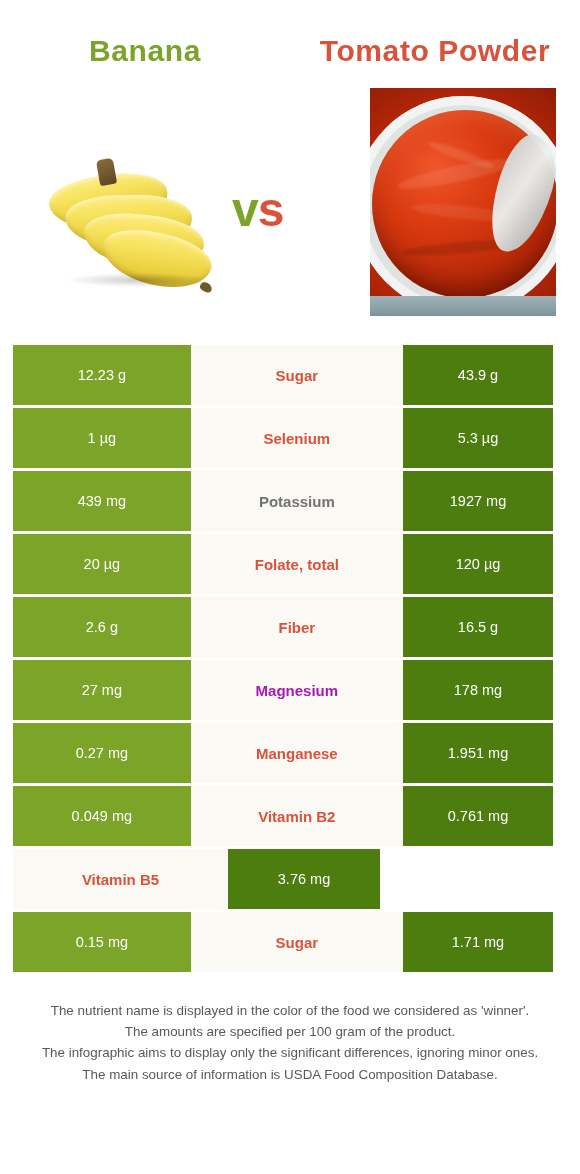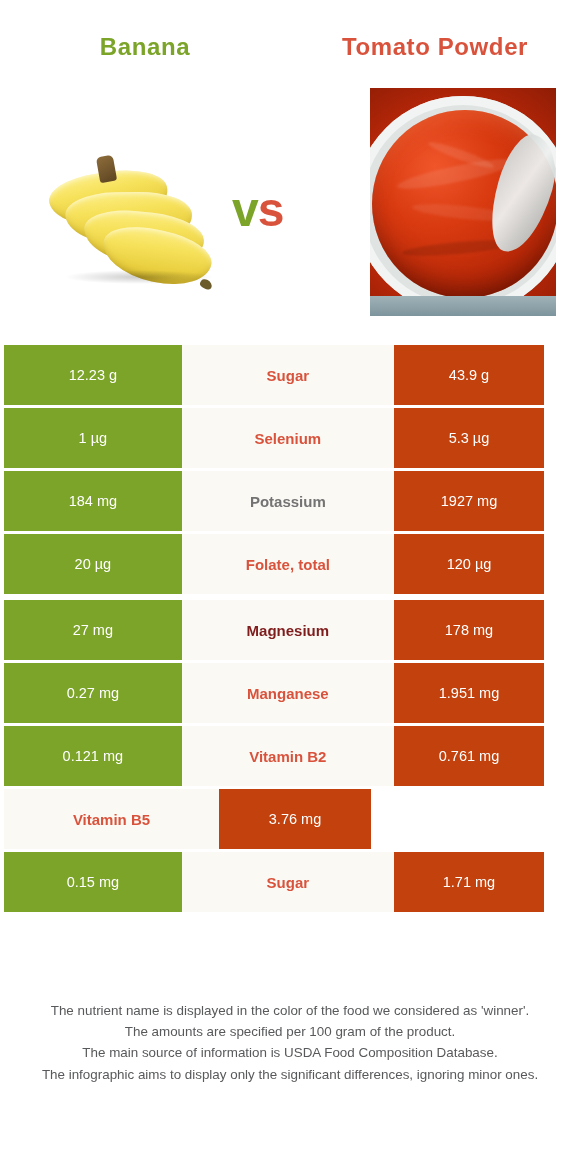--- a/index.html
+++ b/index.html
@@ -28,21 +28,21 @@
     box-sizing: border-box;
     padding-top: 34px;
   }
   .head-col {
     width: 290px;
     display: flex;
     flex-direction: column;
     align-items: center;
   }
   .head-title {
-    font-size: 24px;
+    font-size: 30px;
     letter-spacing: 0.6px;
     font-weight: bold;
     text-align: left;
     line-height: 1.12;
   }
   .head-title.left  { color: #7ba428; }
   .head-title.right { color: #d9533c; }
   .head-img-wrap {
     flex: 1;
     width: 100%;
@@ -177,21 +177,21 @@
     height: 120px;
     background: linear-gradient(110deg,#c8cfce,#eef1f0 45%,#aab3b2);
     border-radius: 40% 60% 55% 45% / 46% 40% 60% 54%;
     transform: rotate(16deg);
     opacity: .95;
   }
 
   
   .table {
     position: absolute;
-    left: 4px;
+    left: 13px;
     top: 345px;
     width: 540px;
   }
   .row {
     display: flex;
     height: 60px;
     margin-bottom: 0;
   }
   .cell {
     display: flex;
@@ -206,21 +206,21 @@
     color: #ffffff;
   }
   .cell.mid {
     width: 215px;
     background: #fbf9f4;
     font-size: 15px;
     font-weight: bold;
   }
   .cell.right {
     width: 152px;
-    background: #c2410c;
+    background: #4d7c0f;
     color: #ffffff;
   }
   .gap { height: 3px; }
 
   
   .footnote {
     position: absolute;
     left: 0;
     top: 1000px;
     width: 580px;
@@ -283,51 +283,56 @@
     <div class="gap"></div>
 
     <div class="row">
       <div class="cell left">1 µg</div>
       <div class="cell mid" style="color:#d9533c">Selenium</div>
       <div class="cell right">5.3 µg</div>
     </div>
     <div class="gap"></div>
 
     <div class="row">
-      <div class="cell left">184 mg</div>
+      <div class="cell left">439 mg</div>
       <div class="cell mid" style="color:#737373">Potassium</div>
       <div class="cell right">1927 mg</div>
     </div>
     <div class="gap"></div>
 
     <div class="row">
       <div class="cell left">20 µg</div>
       <div class="cell mid" style="color:#d9533c">Folate, total</div>
       <div class="cell right">120 µg</div>
     </div>
     <div class="gap"></div>
 
+    <div class="row">
+      <div class="cell left">2.6 g</div>
+      <div class="cell mid" style="color:#d9533c">Fiber</div>
+      <div class="cell right">16.5 g</div>
+    </div>
     <div class="gap"></div>
 
     <div class="row">
       <div class="cell left">27 mg</div>
-      <div class="cell mid" style="color:#7f1d1d">Magnesium</div>
+      <div class="cell mid" style="color:#a21caf">Magnesium</div>
       <div class="cell right">178 mg</div>
     </div>
     <div class="gap"></div>
 
     <div class="row">
       <div class="cell left">0.27 mg</div>
       <div class="cell mid" style="color:#d9533c">Manganese</div>
       <div class="cell right">1.951 mg</div>
     </div>
     <div class="gap"></div>
 
     <div class="row">
-      <div class="cell left">0.121 mg</div>
+      <div class="cell left">0.049 mg</div>
       <div class="cell mid" style="color:#d9533c">Vitamin B2</div>
       <div class="cell right">0.761 mg</div>
     </div>
     <div class="gap"></div>
 
     <div class="row">
       <div class="cell mid" style="color:#d9533c">Vitamin B5</div>
       <div class="cell right">3.76 mg</div>
     </div>
     <div class="gap"></div>
@@ -336,17 +341,17 @@
       <div class="cell left">0.15 mg</div>
       <div class="cell mid" style="color:#d9533c">Sugar</div>
       <div class="cell right">1.71 mg</div>
     </div>
 
   </div>
 
   <div class="footnote">
     <div>The nutrient name is displayed in the color of the food we considered as 'winner'.</div>
     <div>The amounts are specified per 100 gram of the product.</div>
+    <div>The infographic aims to display only the significant differences, ignoring minor ones.</div>
     <div>The main source of information is USDA Food Composition Database.</div>
-    <div>The infographic aims to display only the significant differences, ignoring minor ones.</div>
   </div>
 
 </div>
 
 </body></html>

